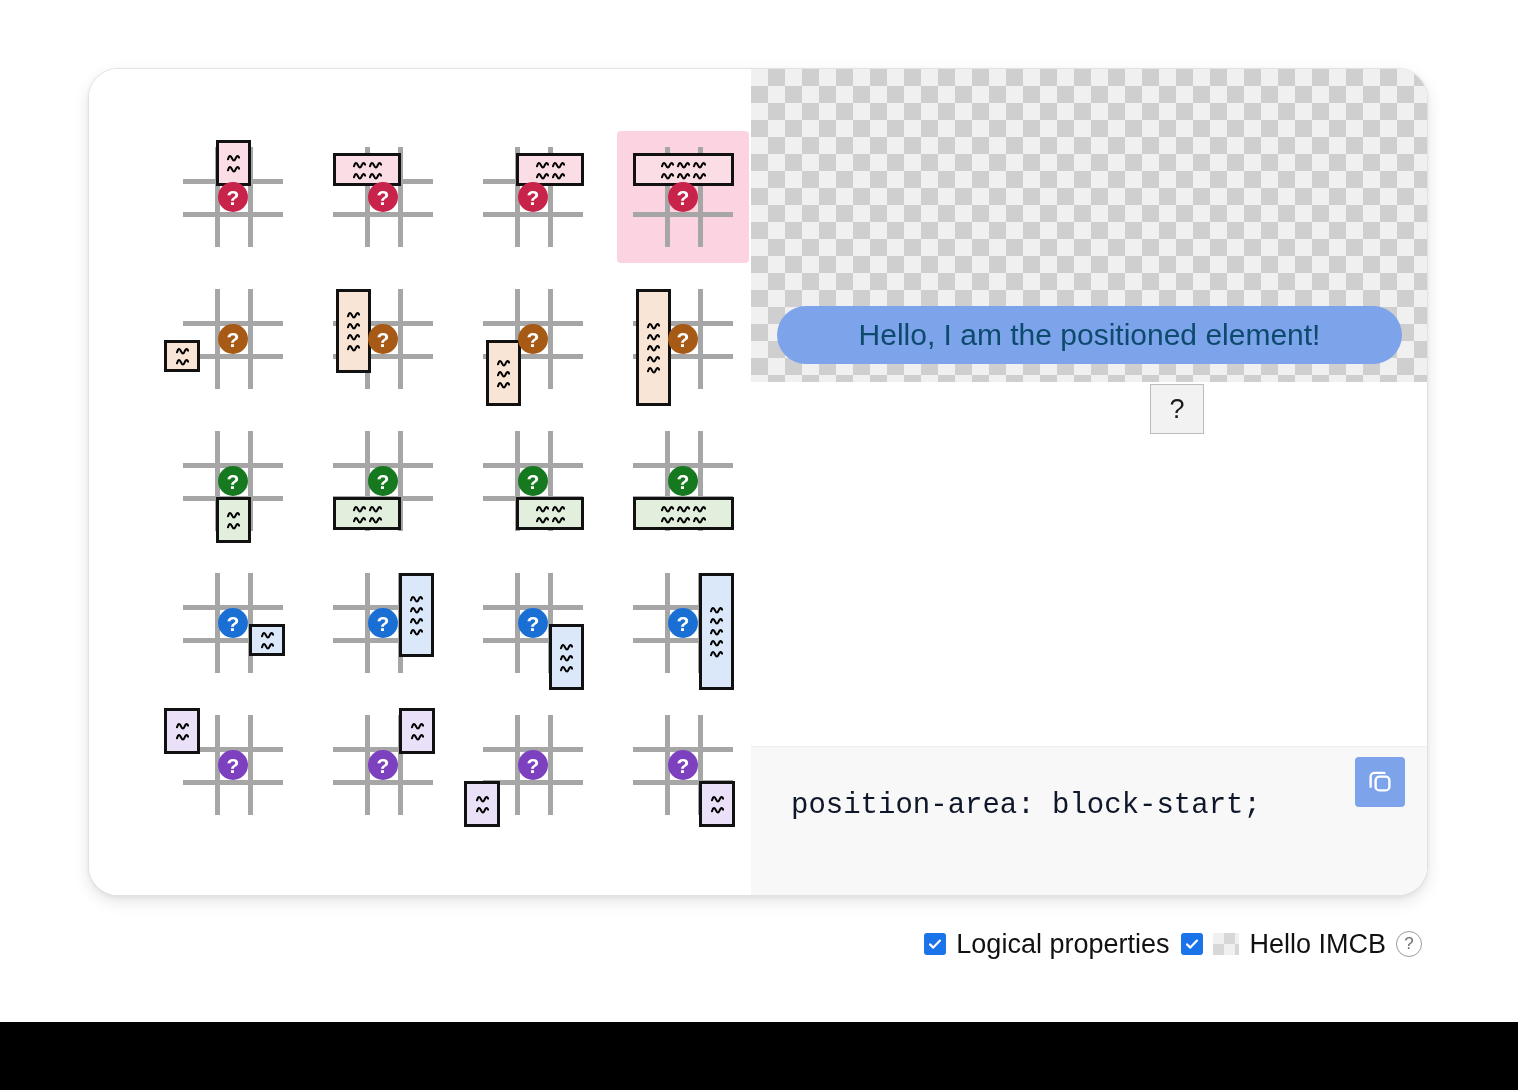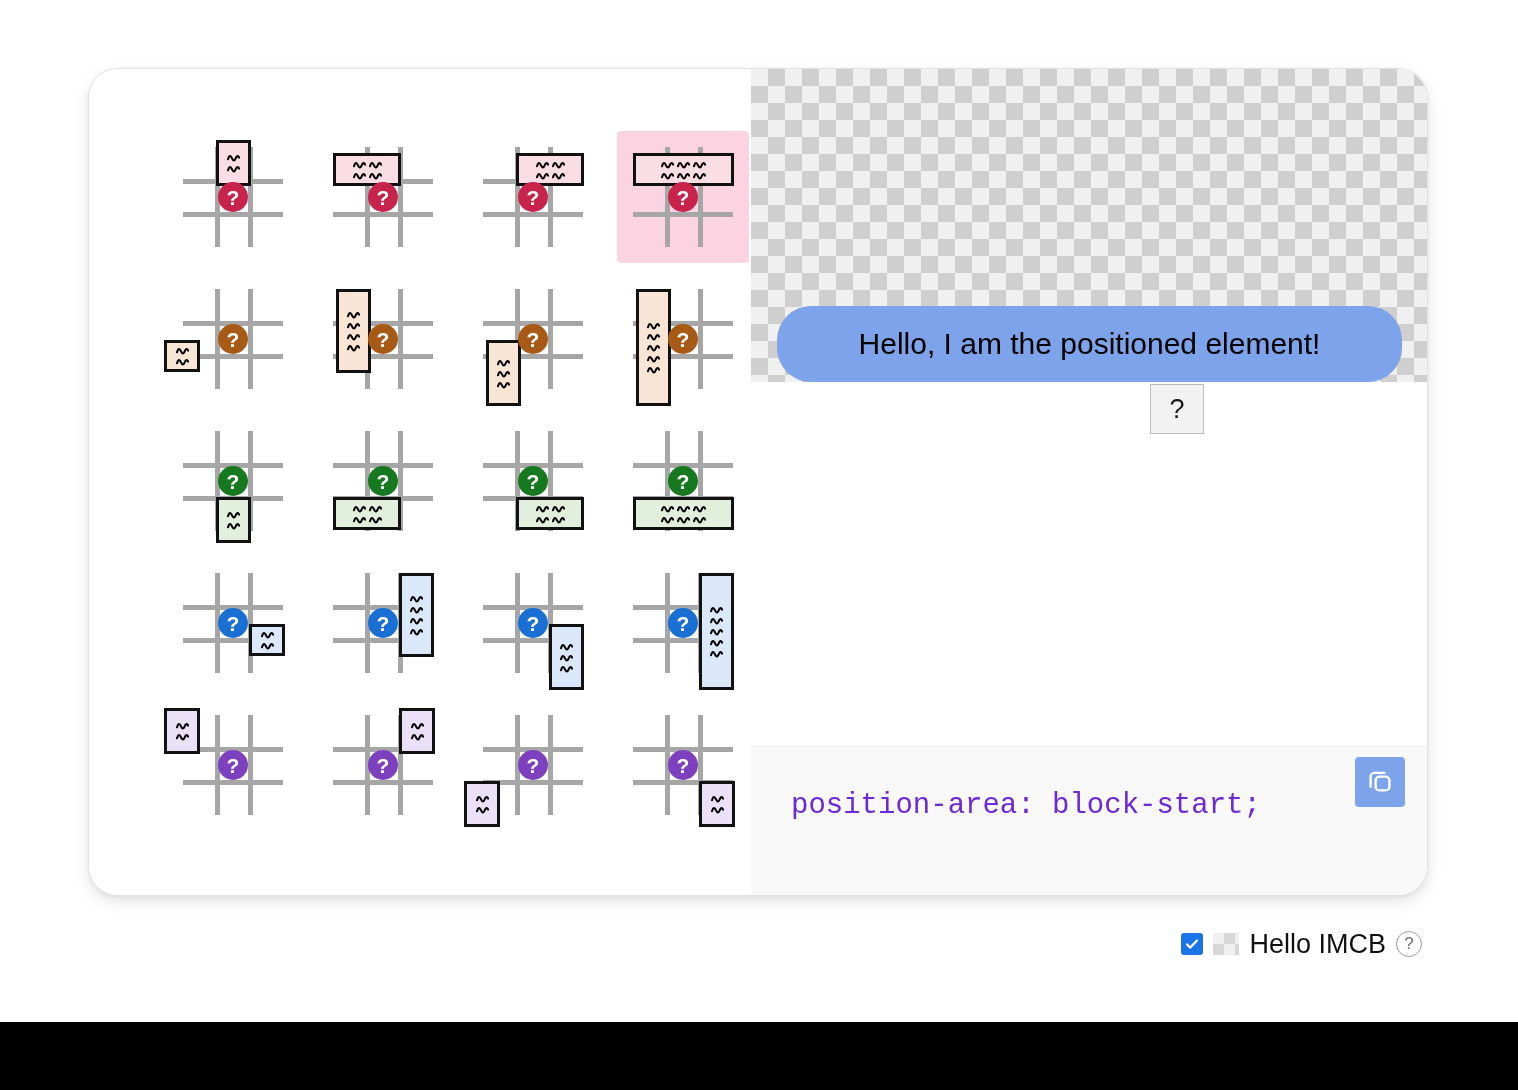--- a/index.html
+++ b/index.html
@@ -116,25 +116,25 @@
     background-color: #f0f0f0;
     background-image:
       linear-gradient(45deg, #cfcfcf 25%, transparent 25%, transparent 75%, #cfcfcf 75%),
       linear-gradient(45deg, #cfcfcf 25%, transparent 25%, transparent 75%, #cfcfcf 75%);
     background-size: 34px 34px;
     background-position: 0 0, 17px 17px;
   }
   .bubble {
     position: absolute;
     left: 26px; top: 237px;
-    width: 625px; height: 76px;
+    width: 625px; height: 58px;
     background: #7da3ea;
     border-radius: 34px;
     display: flex; align-items: center; justify-content: center;
-    color: #000000;
+    color: #0c4a6e;
     font-size: 30px;
     font-family: "Liberation Sans", sans-serif;
     white-space: nowrap;
   }
   .anchor-el {
     position: absolute;
     left: 399px; top: 315px;
     width: 54px; height: 50px;
     background: #f2f2f2;
     border: 1px solid #bdbdbd;
@@ -149,21 +149,21 @@
     left: 0; top: 677px;
     width: 678px; height: 151px;
     background: #f8f8f8;
     border-top: 1px solid #ededed;
   }
   .code-text {
     position: absolute;
     left: 40px; top: 42px;
     font-family: "Liberation Mono", "DejaVu Sans Mono", monospace;
     font-size: 29px;
-    color: #6d28d9;
+    color: #0f172a;
     letter-spacing: 0px;
     white-space: nowrap;
     text-align: center;
   }
   .copy-btn {
     position: absolute;
     right: 24px; top: 10px;
     width: 50px; height: 50px;
     background: #7da3ea;
     border: none;
@@ -780,20 +780,28 @@
             </svg>
           </span>
         </button>
       </div>
 
     </div>
   </div>
 
   <div class="controls">
 
+    <div class="ctrl-group">
+      <span class="cb">
+        <svg width="16" height="16" viewBox="0 0 16 16">
+          <path d="M3 8.4 L6.3 11.6 L13 4.6" fill="none" stroke="#ffffff" stroke-width="2.2" stroke-linecap="round" stroke-linejoin="round"></path>
+        </svg>
+      </span>
+      <span class="ctrl-label">Logical properties</span>
+    </div>
 
     <div class="ctrl-group">
       <span class="cb">
         <svg width="16" height="16" viewBox="0 0 16 16">
           <path d="M3 8.4 L6.3 11.6 L13 4.6" fill="none" stroke="#ffffff" stroke-width="2.2" stroke-linecap="round" stroke-linejoin="round"></path>
         </svg>
       </span>
       <span class="mini-check"></span>
       <span class="ctrl-label">Hello IMCB</span>
       <span class="help-icon">?</span>

